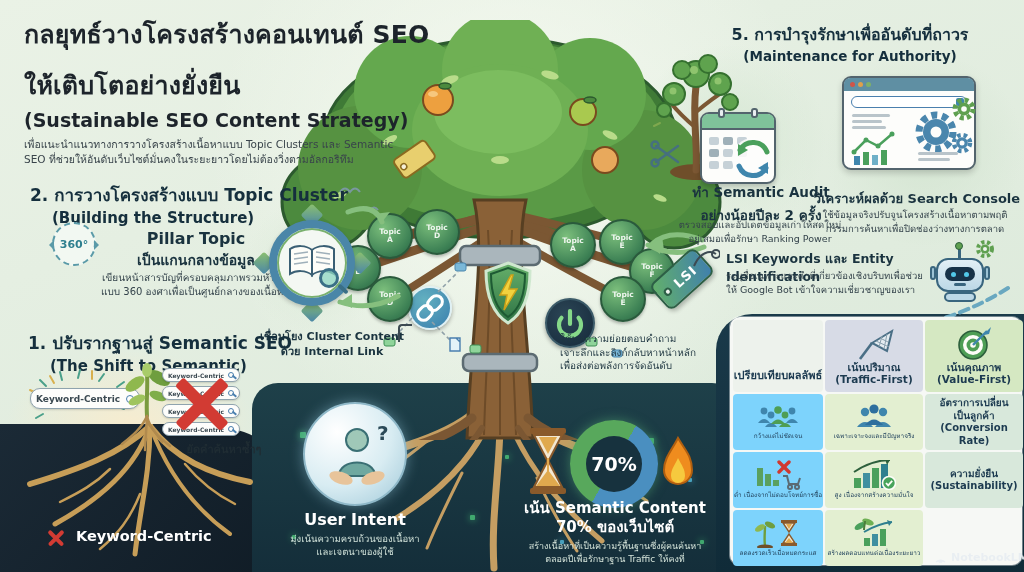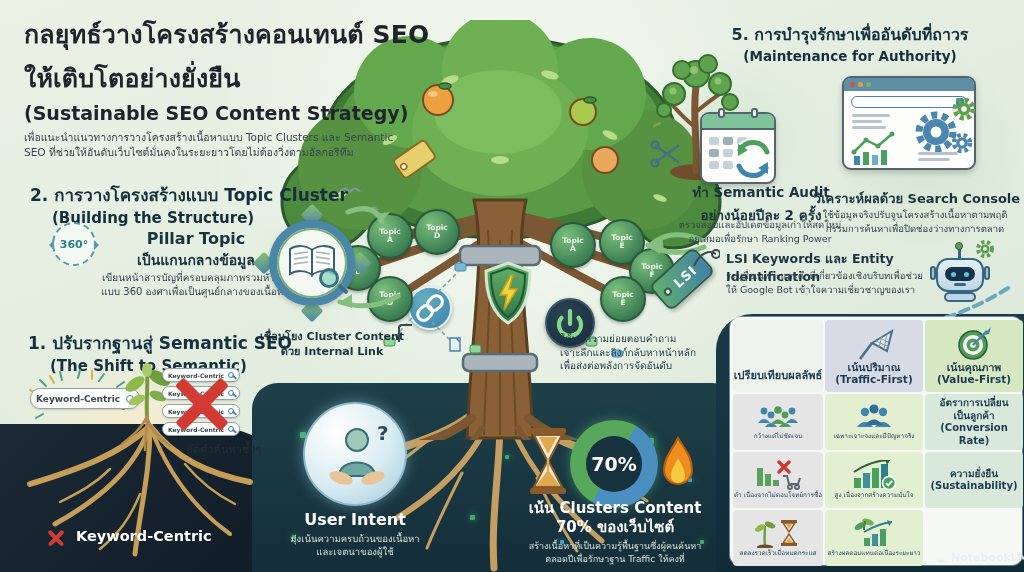--- a/index.html
+++ b/index.html
@@ -77,21 +77,21 @@
 
 .ring70{position:absolute;width:88px;height:88px;border-radius:50%;background:conic-gradient(from 210deg,#58a85c 0 180deg,#4a8fc0 180deg 360deg);display:flex;align-items:center;justify-content:center;box-shadow:0 0 12px rgba(90,180,120,.5)}
 .ring70 .inner{width:56px;height:56px;border-radius:50%;background:#17323e;display:flex;align-items:center;justify-content:center}
 .ring70 .pct{color:#fff;font-size:19px;font-weight:bold}
 
 .bubble{position:absolute;width:104px;height:104px;border-radius:50%;background:radial-gradient(circle at 32% 28%,#ffffff,#d8ecf2 55%,#9fc8d8);border:2px solid #8fb8c8;box-shadow:0 0 14px rgba(160,210,230,.45)}
 
 .cmp{position:absolute;left:730px;top:317px;width:292px;height:248px;background:#f6f8f5;border-radius:10px;padding:3px;display:grid;grid-template-columns:90px 98px 98px;grid-template-rows:72px 56px 56px 56px;gap:2px;box-shadow:0 0 0 1px rgba(255,255,255,.4)}
 .cmp>div{border-radius:4px;display:flex;flex-direction:column;align-items:center;justify-content:center;text-align:center}
 .cell-label{background:#d8e8db;font-size:10px;font-weight:bold;color:#1c3a50;line-height:12.5px}
-.cell-t{background:#e5e5e5}
+.cell-t{background:#7dd3fc}
 .cell-v{background:#e3efd1}
 .hd-label{background:#edf2ec;justify-content:flex-end !important;padding-bottom:8px;font-size:11px;font-weight:bold;color:#1c3a50}
 .hd-t{background:#d7dbe6}
 .hd-v{background:#d5e8c2}
 .hd-tt{font-size:10.5px;font-weight:bold;color:#1c3a50;line-height:12.5px}
 .cap{font-size:6.4px;color:#23445e;margin-top:2px;line-height:7.5px}
 
 .wm{position:absolute;left:934px;top:551px;display:flex;align-items:center;gap:4px;color:#e8eef2;font-size:11px;font-weight:bold;opacity:.9}
 svg{display:block}
 </style>
@@ -306,21 +306,21 @@
     <rect x="384" y="338" width="11" height="8" rx="2" fill="#8fd49a" stroke="#3f8f55"></rect>
     <rect x="470" y="345" width="11" height="8" rx="2" fill="#8fd49a" stroke="#3f8f55"></rect>
     <rect x="586" y="338" width="11" height="8" rx="2" fill="#8fd49a" stroke="#3f8f55"></rect>
     <rect x="612" y="350" width="10" height="7" rx="2" fill="#7ab8d8" stroke="#4a86ad"></rect>
     <path d="M450,338 l10,0 l0,13 l-10,0 z M456,338 l4,4" fill="#e4f2f8" stroke="#4a7fae" stroke-width="1.4"></path>
   </g>
 </svg>
 
 <div class="abs" style="left:24px;top:14px;width:470px">
   <div class="ttl1">กลยุทธ์วางโครงสร้างคอนเทนต์ SEO</div>
-  <div class="ttl1" style="margin-top:4px">ให้เติบโตอย่างยั่งยืน</div>
+  <div class="ttl1" style="margin-top:11px">ให้เติบโตอย่างยั่งยืน</div>
   <div class="ttl3" style="margin-top:4px">(Sustainable SEO Content Strategy)</div>
   <div class="sub" style="margin-top:6px">
     <span>เพื่อแนะนำแนวทางการวางโครงสร้างเนื้อหาแบบ Topic Clusters และ Semantic</span><br><span>SEO ที่ช่วยให้อันดับเว็บไซต์มั่นคงในระยะยาวโดยไม่ต้องวิ่งตามอัลกอริทึม</span>
   </div>
 </div>
 
 <div class="abs" style="left:30px;top:181px">
   <div class="h-sec">2. การวางโครงสร้างแบบ Topic Cluster</div>
   <div class="h-sec2" style="margin-left:22px;margin-top:1px">(Building the Structure)</div>
 </div>
@@ -759,21 +759,21 @@
         <span class="pct">70%</span>
       </div>
 </div>
 
 <svg class="abs" style="left:658px;top:436px" width="40" height="58" viewBox="0 0 40 58">
   <path d="M20,2 C27,14 34,20 34,34 A14,14 0 1 1 6,34 C6,22 14,14 20,2 Z" fill="#ef8c1e" stroke="#b05f10" stroke-width="2"></path>
   <path d="M20,22 C24,30 27,33 27,40 A7,7 0 1 1 13,40 C13,33 17,29 20,22 Z" fill="#f6c93e"></path>
 </svg>
 
 <div class="abs ctr b wht" style="left:520px;top:499px;width:190px;font-size:15px;line-height:19px">
-  <span>เน้น Clusters Content</span><br><span>70% ของเว็บไซต์</span>
+  <span>เน้น Semantic Content</span><br><span>70% ของเว็บไซต์</span>
 </div>
 <div class="abs ctr" style="left:505px;top:540px;width:220px;font-size:9px;color:#d5e4da;line-height:12.5px">
   <span>สร้างเนื้อหาที่เป็นความรู้พื้นฐานซึ่งผู้คนค้นหา</span><br><span>ตลอดปีเพื่อรักษาฐาน Traffic ให้คงที่</span>
 </div>
 
 <div class="wm">
   <svg width="13" height="12" viewBox="0 0 13 12">
     <path d="M2,10 A7,7 0 0 1 11,10" fill="none" stroke="#e8eef2" stroke-width="1.6"></path>
     <path d="M4.5,10 A4,4 0 0 1 8.5,10" fill="none" stroke="#e8eef2" stroke-width="1.6"></path>
     <circle cx="6.5" cy="9.5" r="1.4" fill="#e8eef2"></circle>

